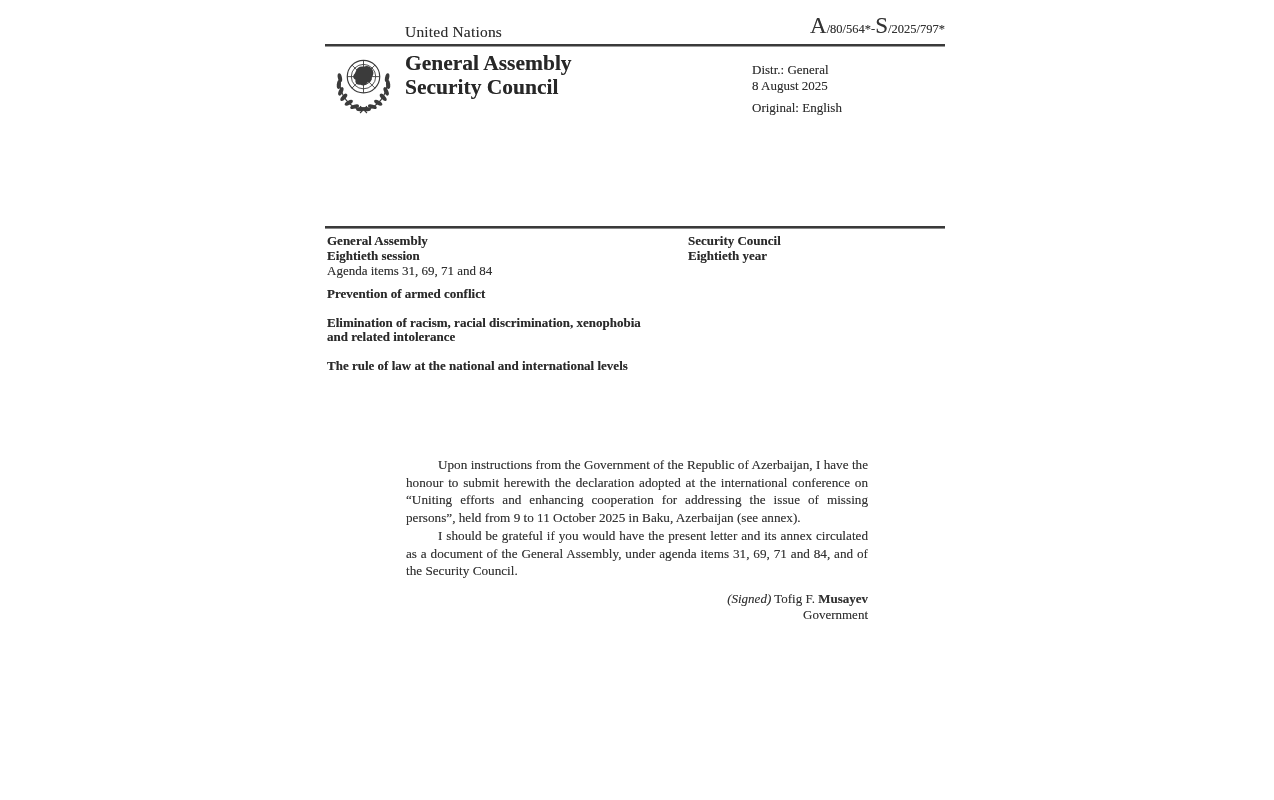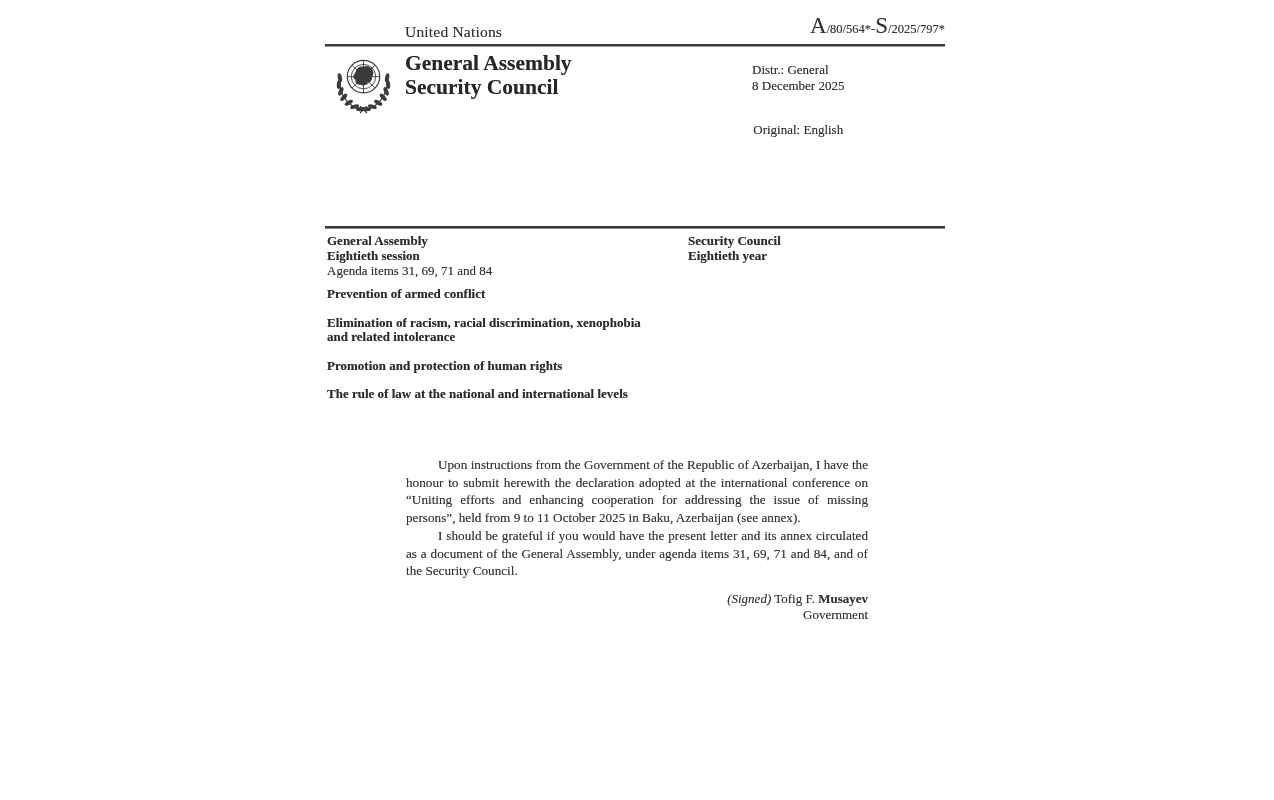--- a/index.html
+++ b/index.html
@@ -68,21 +68,21 @@
     white-space: nowrap;
   }
   .distr {
     position: absolute;
     left: 427px;
     top: 62px;
     font-size: 13px;
     line-height: 15.5px;
     white-space: nowrap;
   }
-  .distr .orig { margin-top: 29px; text-align: center; }
+  .distr .orig { margin-top: 7px; text-align: center; }
   .rule-mid {
     position: absolute;
     left: 0;
     top: 226px;
     width: 620px;
     height: 2px;
     background: #3a3a3a;
     border-bottom: 1px solid #8a8a8a;
   }
   .session-left, .session-right {
@@ -197,41 +197,40 @@
       <path d="M28.5 62 L35.5 55 M35.5 62 L28.5 55" fill="none" stroke="#3b3b3b" stroke-width="1.2"></path>
     </svg>
 
     <div class="masthead">
       <div>General Assembly</div>
       <div>Security Council</div>
     </div>
 
     <div class="distr">
       <div>Distr.: General</div>
-      <div>8 December 2025</div>
+      <div>8 August 2025</div>
       <div class="orig">Original: English</div>
     </div>
 
     <div class="rule-mid"></div>
 
     <div class="session-left">
       <div class="bold">General Assembly</div>
       <div class="bold">Eightieth session</div>
       <div>Agenda items 31, 69, 71 and 84</div>
     </div>
     <div class="session-right">
       <div class="bold">Security Council</div>
       <div class="bold">Eightieth year</div>
     </div>
 
     <div class="topics">
       <div class="topic">Prevention of armed conflict</div>
       <div class="topic">Elimination of racism, racial discrimination, xenophobia
 and related intolerance</div>
-      <div class="topic">Promotion and protection of human rights</div>
       <div class="topic">The rule of law at the national and international levels</div>
     </div>
 
 
     <div class="para para1">Upon instructions from the Government of the Republic of Azerbaijan, I have the honour to submit herewith the declaration adopted at the international conference on “Uniting efforts and enhancing cooperation for addressing the issue of missing persons”, held from 9 to 11 October 2025 in Baku, Azerbaijan (see annex).</div>
     <div class="para para2">I should be grateful if you would have the present letter and its annex circulated as a document of the General Assembly, under agenda items 31, 69, 71 and 84, and of the Security Council.</div>
 
     <div class="signature">
       <div><span class="sig-italic">(Signed)</span><span> Tofig F. </span><span class="sig-bold">Musayev</span></div>
       <div>Government</div>

